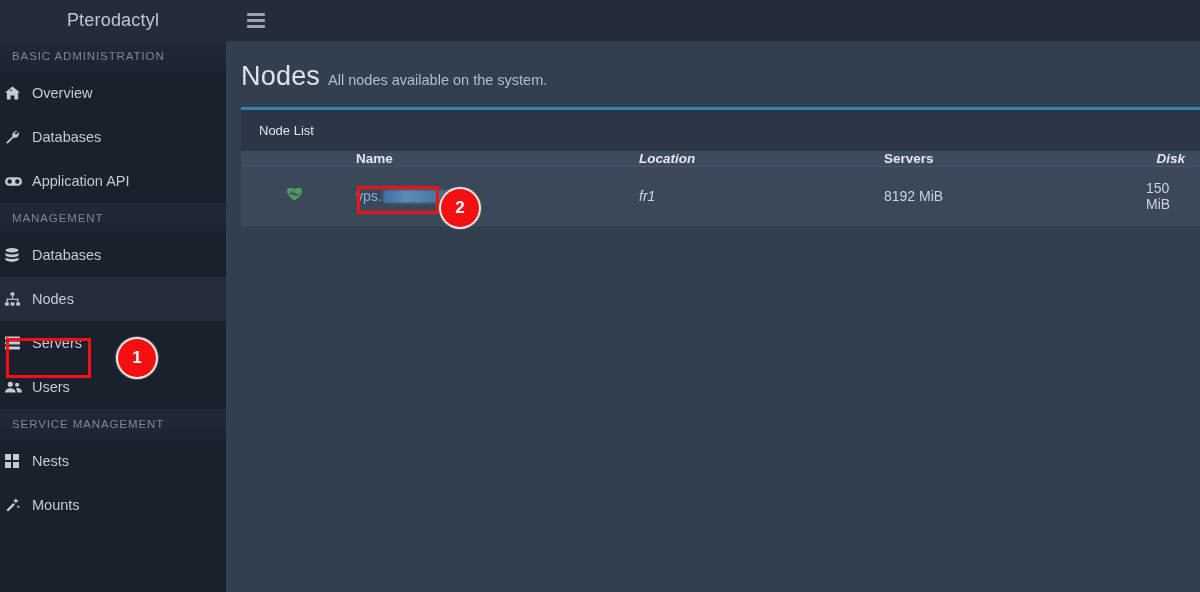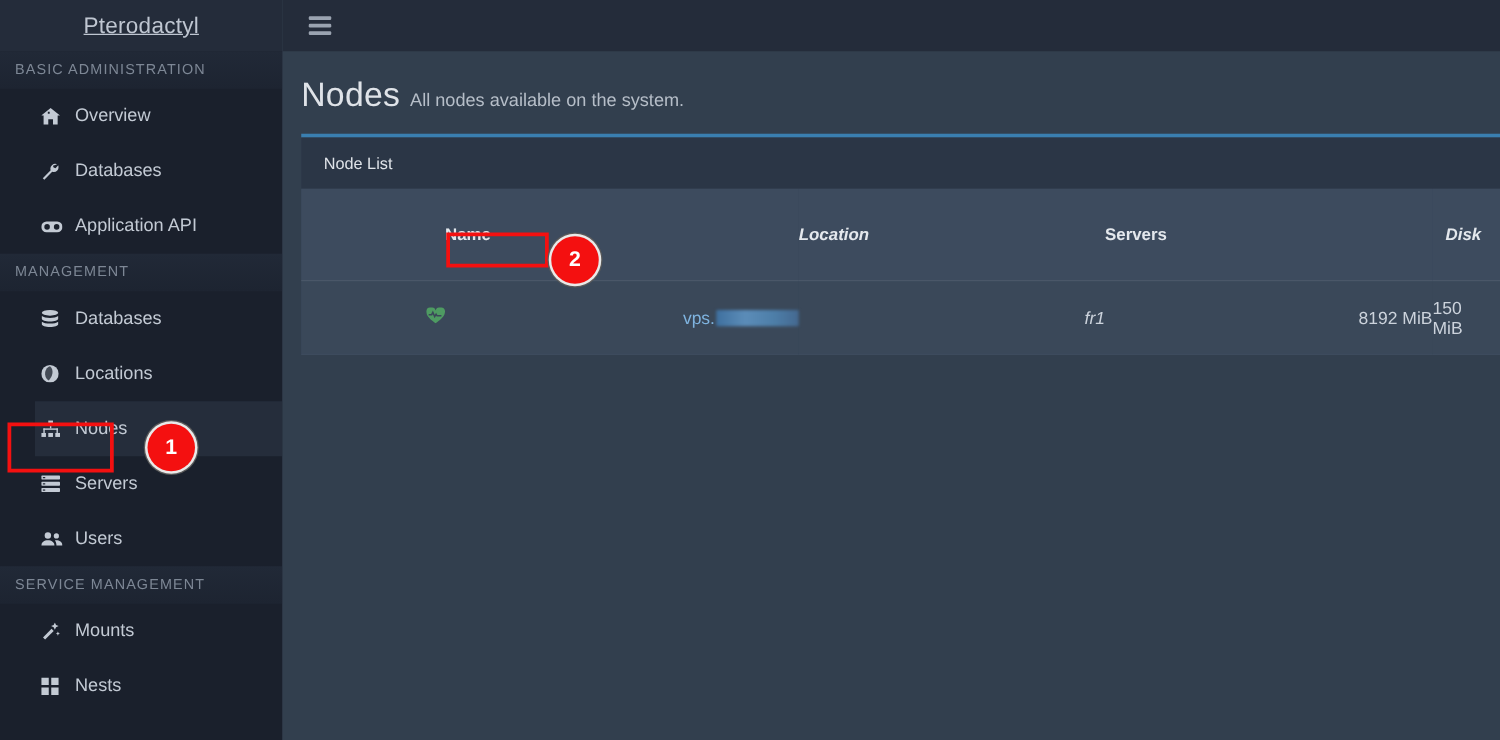--- a/index.html
+++ b/index.html
@@ -24,39 +24,37 @@
   }
   .brand {
     height: 41px;
     background: #242c3a;
     display: flex;
     align-items: center;
     justify-content: center;
     color: #bfc6d1;
     font-size: 18px;
     letter-spacing: .2px;
-    text-decoration: underline;
   }
   .nav-section {
     background: #20283a;
     background: linear-gradient(180deg,#212937 0%, #1d2431 100%);
     padding: 9px 0 9px 12px;
     color: #7d8795;
     font-size: 11.5px;
     letter-spacing: .9px;
   }
   .nav-item {
     height: 44px;
     display: flex;
     align-items: center;
     padding-left: 5px;
     color: #c3cad4;
     font-size: 14.5px;
     position: relative;
-    margin-left: 28px;
   }
   .nav-item.active { background: #252d3b; }
   .nav-item .ico {
     width: 24px; min-width: 24px;
     display: inline-flex; align-items: center; justify-content: flex-start;
     color: #c3cad4;
   }
   .nav-item .ico svg { display: block; }
   .nav-label { padding-left: 3px; }
 
@@ -113,30 +111,29 @@
     color: #dfe3e8;
     font-size: 13px;
   }
   table { width: 100%; border-collapse: collapse; }
   thead tr { background: #3d4b5e; }
   thead th {
     text-align: left;
     font-size: 13.5px;
     color: #e4e8ed;
     font-weight: bold;
-    padding: 29px 0;
+    padding: 0 0;
     border-bottom: 1px solid #4a5768;
   }
   tbody tr { background: #3a4859; }
   tbody td {
     font-size: 14px;
     color: #ccd3dc;
     padding: 13px 0;
     border-bottom: 1px solid #45536550;
-    text-align: right;
   }
   .col-status { width: 115px; padding-left: 46px !important; }
   .col-name   { width: 283px; }
   .col-loc    { width: 245px; font-style: italic; }
   .col-mem    { width: 262px; }
   .col-disk   { text-align: left; padding-right: 15px !important; }
   th.col-disk { text-align: right; padding-right: 15px; font-style: italic; }
 
   .heartbeat { color: #4e9b62; display: inline-block; }
   .node-link { color: #7fb4e0; font-size: 14px; text-decoration: none; }
@@ -217,29 +214,20 @@
       <span class="ico">
         <svg width="14" height="15" viewBox="0 0 14 16" fill="currentColor">
             <ellipse cx="7" cy="2.4" rx="7" ry="2.4"></ellipse>
             <path d="M0 5.2v2.2c0 1.3 3.1 2.4 7 2.4s7-1.1 7-2.4V5.2c-1.3 1-4 1.6-7 1.6S1.3 6.2 0 5.2z"></path>
             <path d="M0 10v2.2c0 1.3 3.1 2.4 7 2.4s7-1.1 7-2.4V10c-1.3 1-4 1.6-7 1.6S1.3 11 0 10z"></path>
           </svg>
       </span>
       <span class="nav-label">Databases</span>
     </div>
 
-    <div class="nav-item">
-      <span class="ico">
-        <svg width="14" height="14" viewBox="0 0 16 16" fill="currentColor">
-            <circle cx="8" cy="8" r="8"></circle>
-            <path d="M8 1.2c2 1.6 2.6 4.2 2.2 6.6-.5 2.8-2 5-3.5 6.3C4.3 12.6 3 9.4 3.6 6.3 4.1 3.8 5.9 2 8 1.2z" fill="#1a202c" opacity=".75"></path>
-          </svg>
-      </span>
-      <span class="nav-label">Locations</span>
-    </div>
 
     <div class="nav-item active">
       <span class="ico">
         <svg width="15" height="14" viewBox="0 0 16 14" fill="currentColor">
             <rect x="6" y="0" width="4" height="3.4"></rect>
             <rect x="0" y="10.6" width="4" height="3.4"></rect>
             <rect x="6" y="10.6" width="4" height="3.4"></rect>
             <rect x="12" y="10.6" width="4" height="3.4"></rect>
             <rect x="7.4" y="3.4" width="1.2" height="3.3"></rect>
             <rect x="1.8" y="6.7" width="12.4" height="1.2"></rect>
@@ -273,39 +261,39 @@
             <path d="M11.6 7.3c2.6-.5 6.4.6 6.4 4.5h-5.1c0-1.8-.5-3.3-1.3-4.5z"></path>
           </svg>
       </span>
       <span class="nav-label">Users</span>
     </div>
 
     <div class="nav-section">SERVICE MANAGEMENT</div>
 
     <div class="nav-item">
       <span class="ico">
-        <svg width="15" height="15" viewBox="0 0 16 16" fill="currentColor">
-            <path d="M11.6 0l1 2.2L14.8 3l-2.2 1-1 2.2-1-2.2L8.4 3l2.2-.8L11.6 0z"></path>
-            <path d="M8.8 5.4l1.8 1.8L3.3 14.5 1.5 12.7 8.8 5.4z"></path>
-            <path d="M14.2 7.6l.6 1.3 1.2.5-1.2.5-.6 1.3-.6-1.3-1.3-.5 1.3-.5.6-1.3z"></path>
-          </svg>
-      </span>
-      <span class="nav-label">Mounts</span>
-    </div>
-
-    <div class="nav-item">
-      <span class="ico">
         <svg width="14" height="14" viewBox="0 0 14 14" fill="currentColor">
             <rect x="0" y="0" width="6" height="6"></rect>
             <rect x="8" y="0" width="6" height="6"></rect>
             <rect x="0" y="8" width="6" height="6"></rect>
             <rect x="8" y="8" width="6" height="6"></rect>
           </svg>
       </span>
       <span class="nav-label">Nests</span>
+    </div>
+
+    <div class="nav-item">
+      <span class="ico">
+        <svg width="15" height="15" viewBox="0 0 16 16" fill="currentColor">
+            <path d="M11.6 0l1 2.2L14.8 3l-2.2 1-1 2.2-1-2.2L8.4 3l2.2-.8L11.6 0z"></path>
+            <path d="M8.8 5.4l1.8 1.8L3.3 14.5 1.5 12.7 8.8 5.4z"></path>
+            <path d="M14.2 7.6l.6 1.3 1.2.5-1.2.5-.6 1.3-.6-1.3-1.3-.5 1.3-.5.6-1.3z"></path>
+          </svg>
+      </span>
+      <span class="nav-label">Mounts</span>
     </div>
   </aside>
 
   <section class="main">
 
     <div class="topbar">
       <div class="hamburger">
         <span></span>
         <span></span>
         <span></span>

